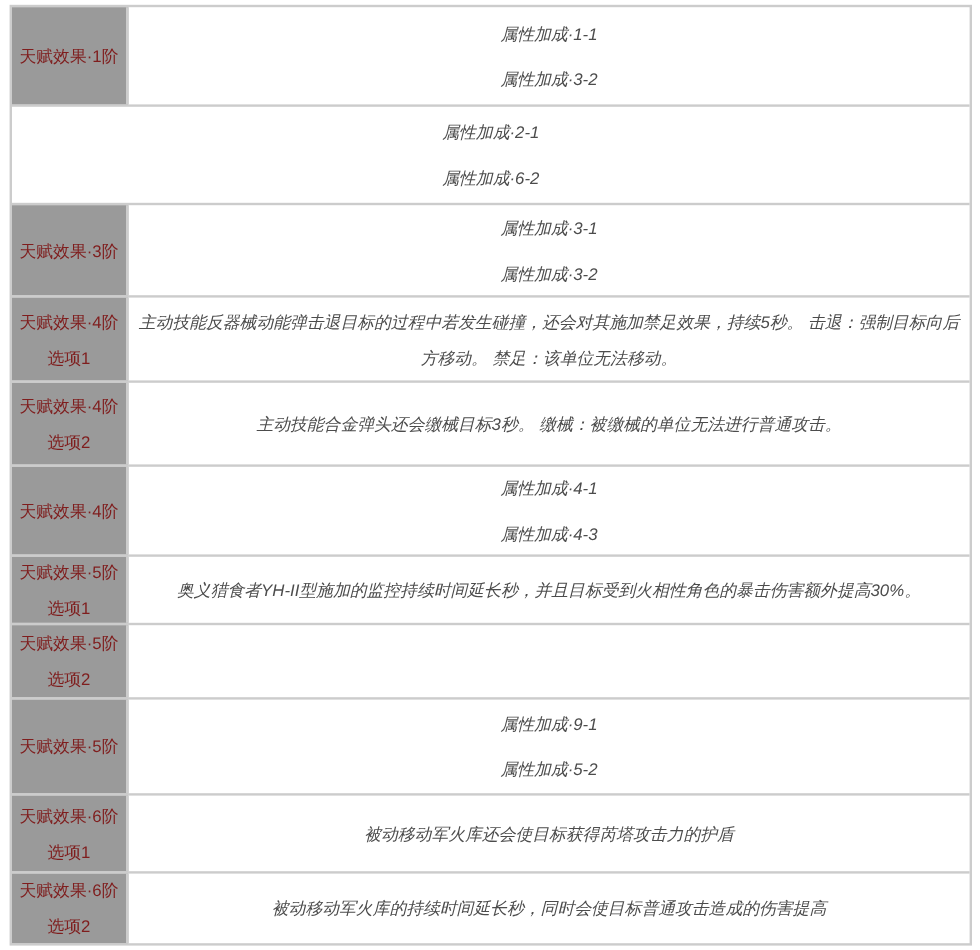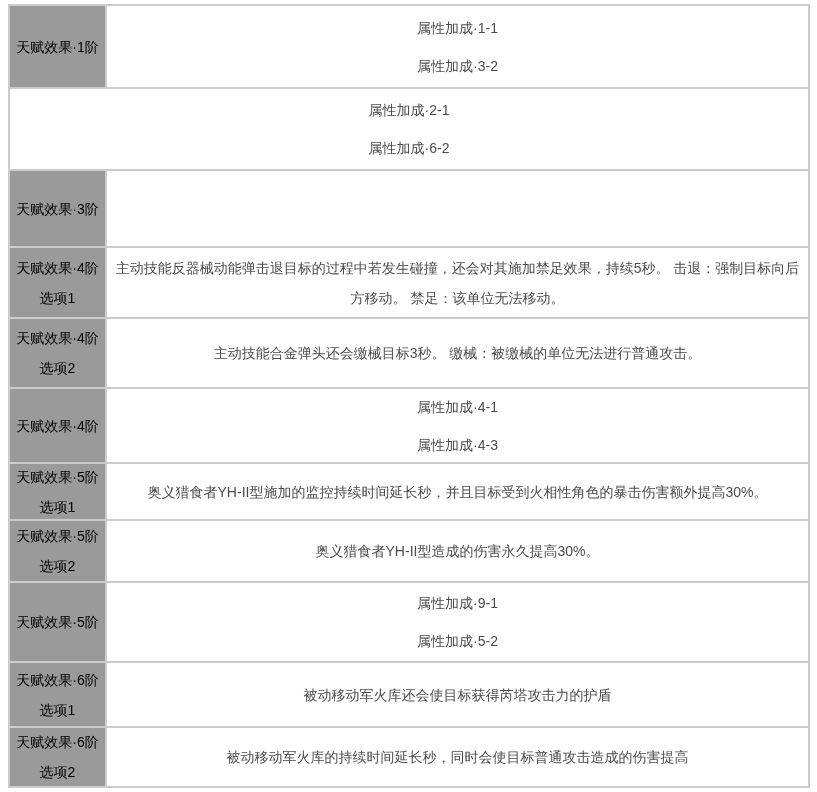--- a/index.html
+++ b/index.html
@@ -28,37 +28,38 @@
   .row-header-cell {
     width: 95px;
     flex: 0 0 95px;
     background: #9a9a9a;
     border-right: 2px solid #cccccc;
     display: flex;
     flex-direction: column;
     align-items: center;
     justify-content: center;
     text-align: center;
-    color: #000000;
+    color: #7f1d1d;
     font-size: 14px;
   }
   .row-header-line {
     line-height: 30px;
     white-space: nowrap;
   }
   .row-content-cell {
     flex: 1 1 auto;
     display: flex;
     flex-direction: column;
     align-items: center;
     justify-content: center;
     text-align: center;
     color: #4c4c4c;
     font-size: 14px;
     padding: 12px 6px;
+    font-style: italic;
   }
   .effect-text {
     margin: 4px 0;
     line-height: 30px;
   }
 </style>
 </head>
 <body>
 
 <div class="talent-table" id="talent-table">
@@ -75,20 +76,24 @@
   <div class="talent-row" style="height: 80px;">
     <div class="row-content-cell">
         <p class="effect-text">属性加成·2-1</p>
         <p class="effect-text">属性加成·6-2</p>
       </div>
   </div>
 
   <div class="talent-row" style="height: 75px;">
     <div class="row-header-cell">
         <div class="row-header-line">天赋效果·3阶</div>
+      </div>
+    <div class="row-content-cell">
+        <p class="effect-text">属性加成·3-1</p>
+        <p class="effect-text">属性加成·3-2</p>
       </div>
   </div>
 
   <div class="talent-row" style="height: 69px;">
     <div class="row-header-cell">
         <div class="row-header-line">天赋效果·4阶</div>
         <div class="row-header-line">选项1</div>
       </div>
     <div class="row-content-cell">
         <p class="effect-text">主动技能反器械动能弹击退目标的过程中若发生碰撞，还会对其施加禁足效果，持续5秒。 击退：强制目标向后方移动。 禁足：该单位无法移动。</p>
@@ -123,23 +128,20 @@
     <div class="row-content-cell">
         <p class="effect-text">奥义猎食者YH-II型施加的监控持续时间延长秒，并且目标受到火相性角色的暴击伤害额外提高30%。</p>
       </div>
   </div>
 
   <div class="talent-row" style="height: 60px;">
     <div class="row-header-cell">
         <div class="row-header-line">天赋效果·5阶</div>
         <div class="row-header-line">选项2</div>
       </div>
-    <div class="row-content-cell">
-        <p class="effect-text">奥义猎食者YH-II型造成的伤害永久提高30%。</p>
-      </div>
   </div>
 
   <div class="talent-row" style="height: 78px;">
     <div class="row-header-cell">
         <div class="row-header-line">天赋效果·5阶</div>
       </div>
     <div class="row-content-cell">
         <p class="effect-text">属性加成·9-1</p>
         <p class="effect-text">属性加成·5-2</p>
       </div>

